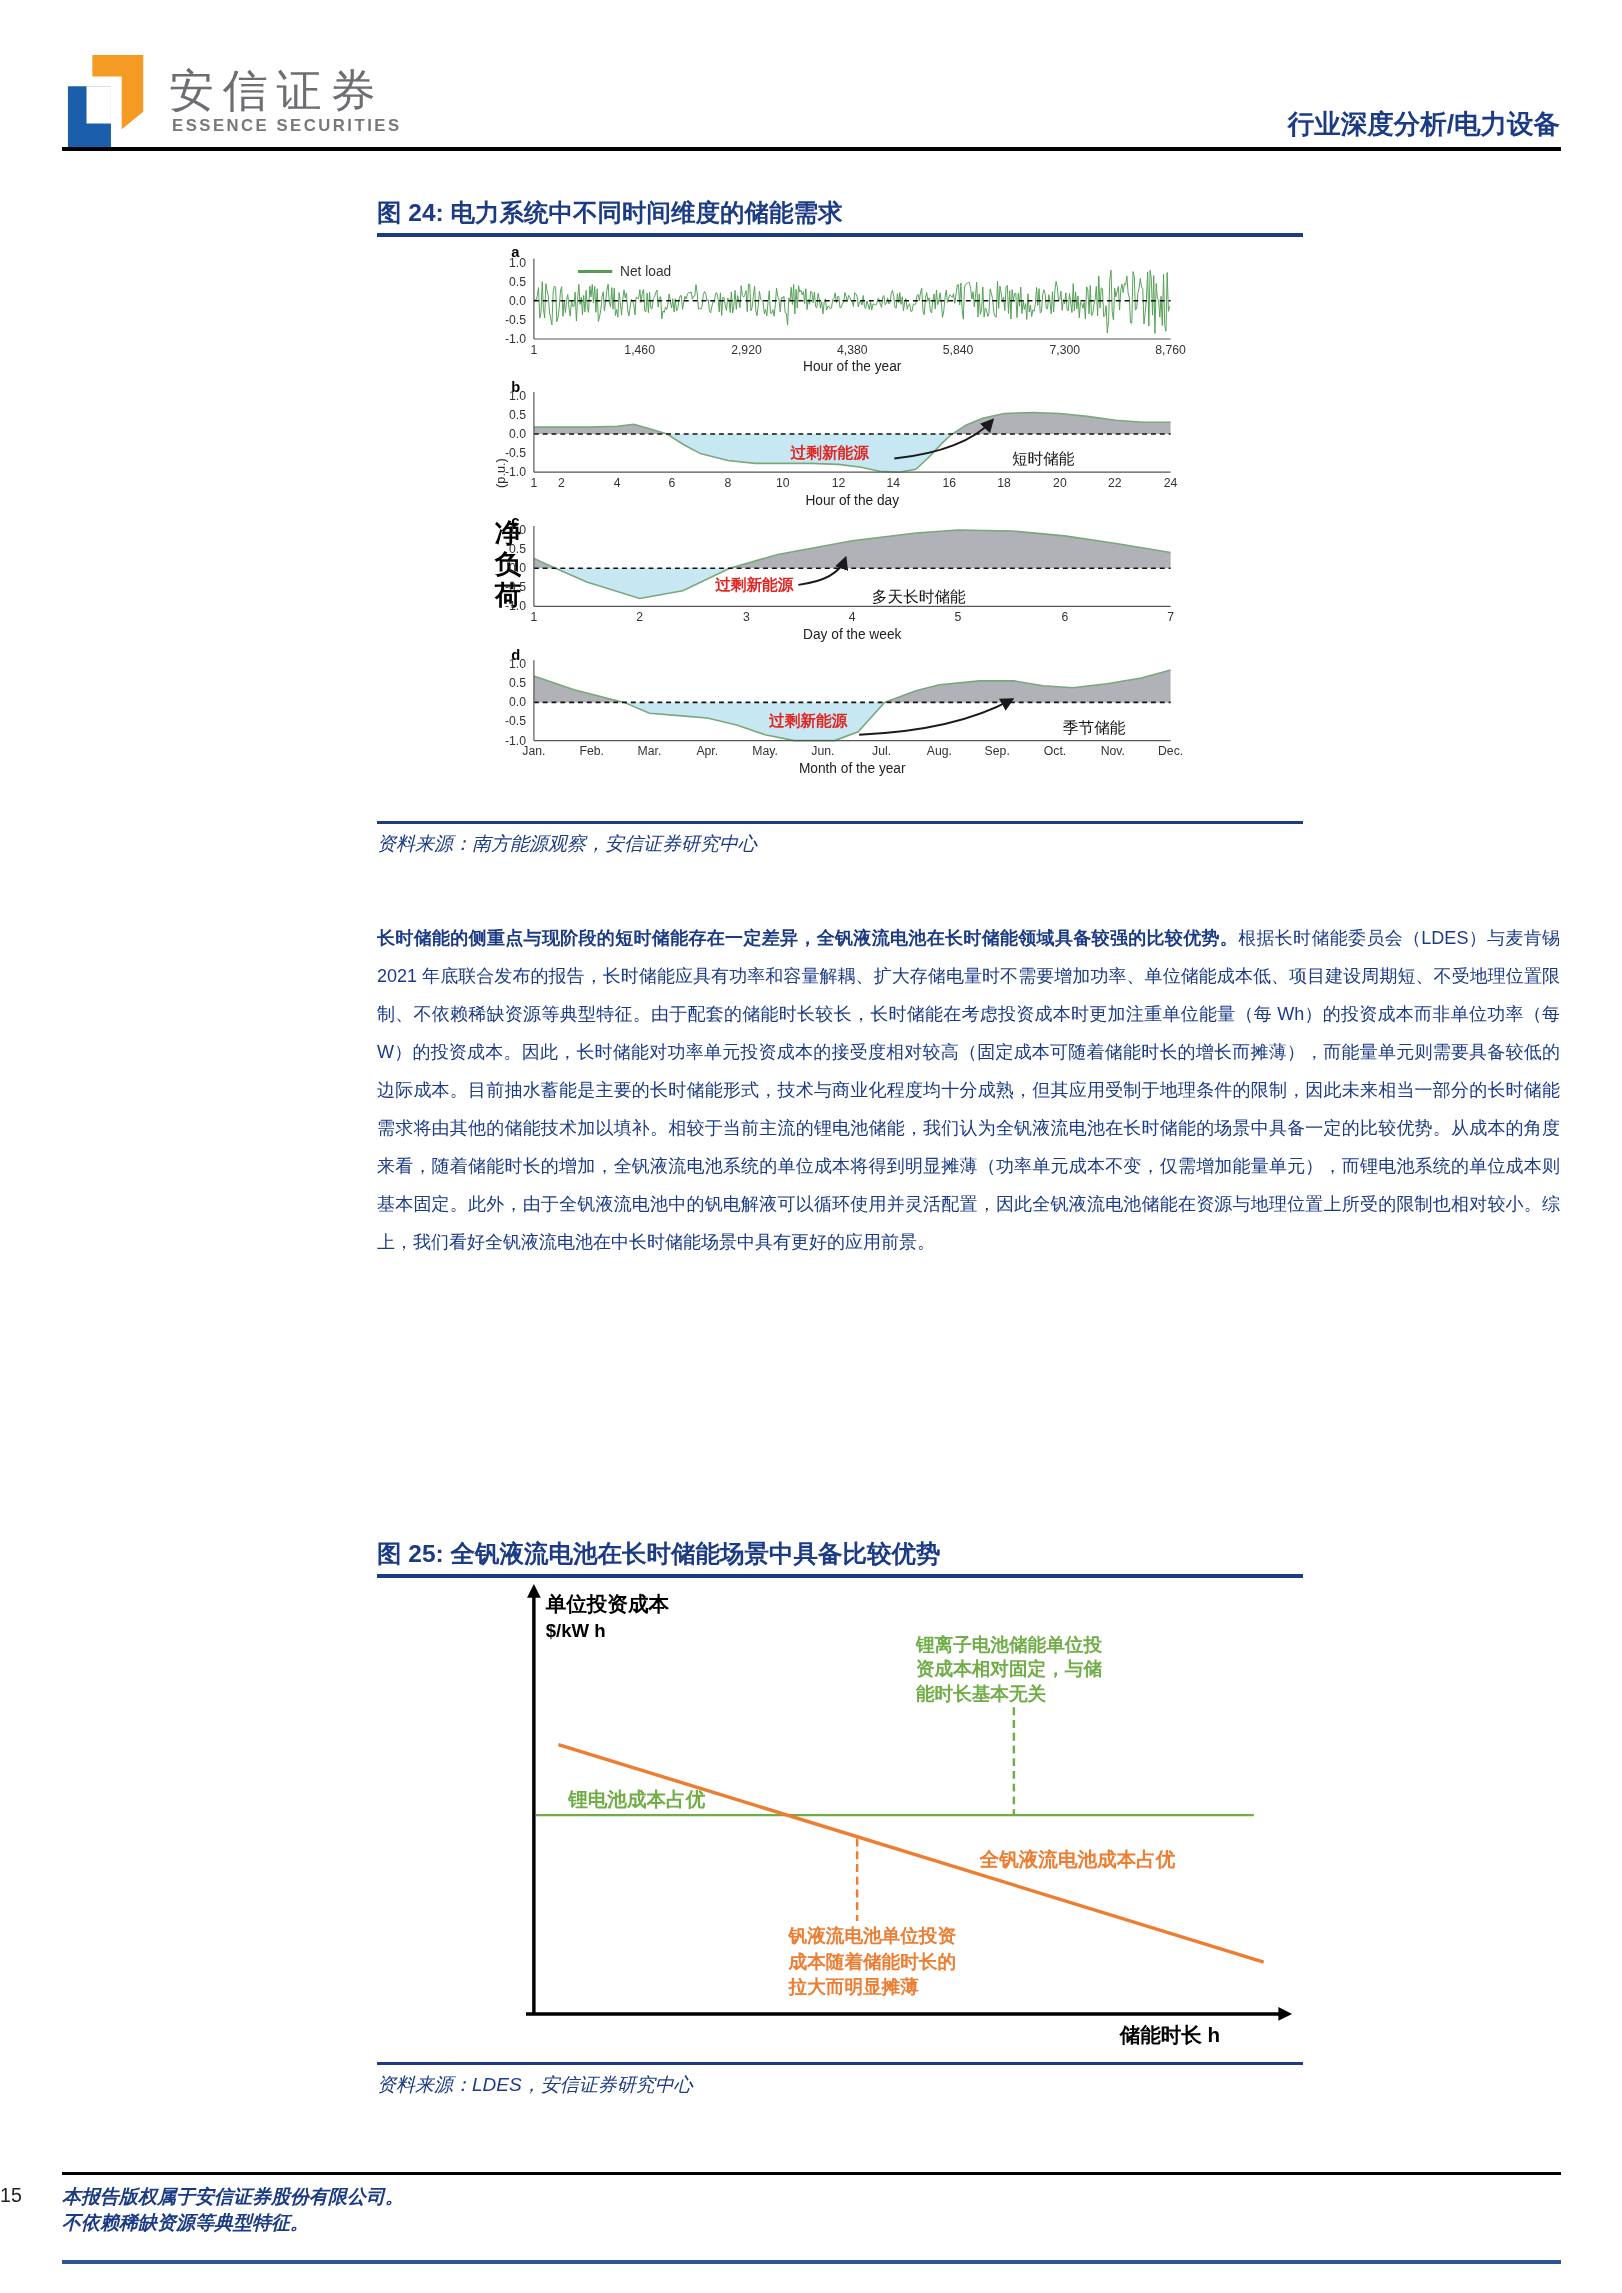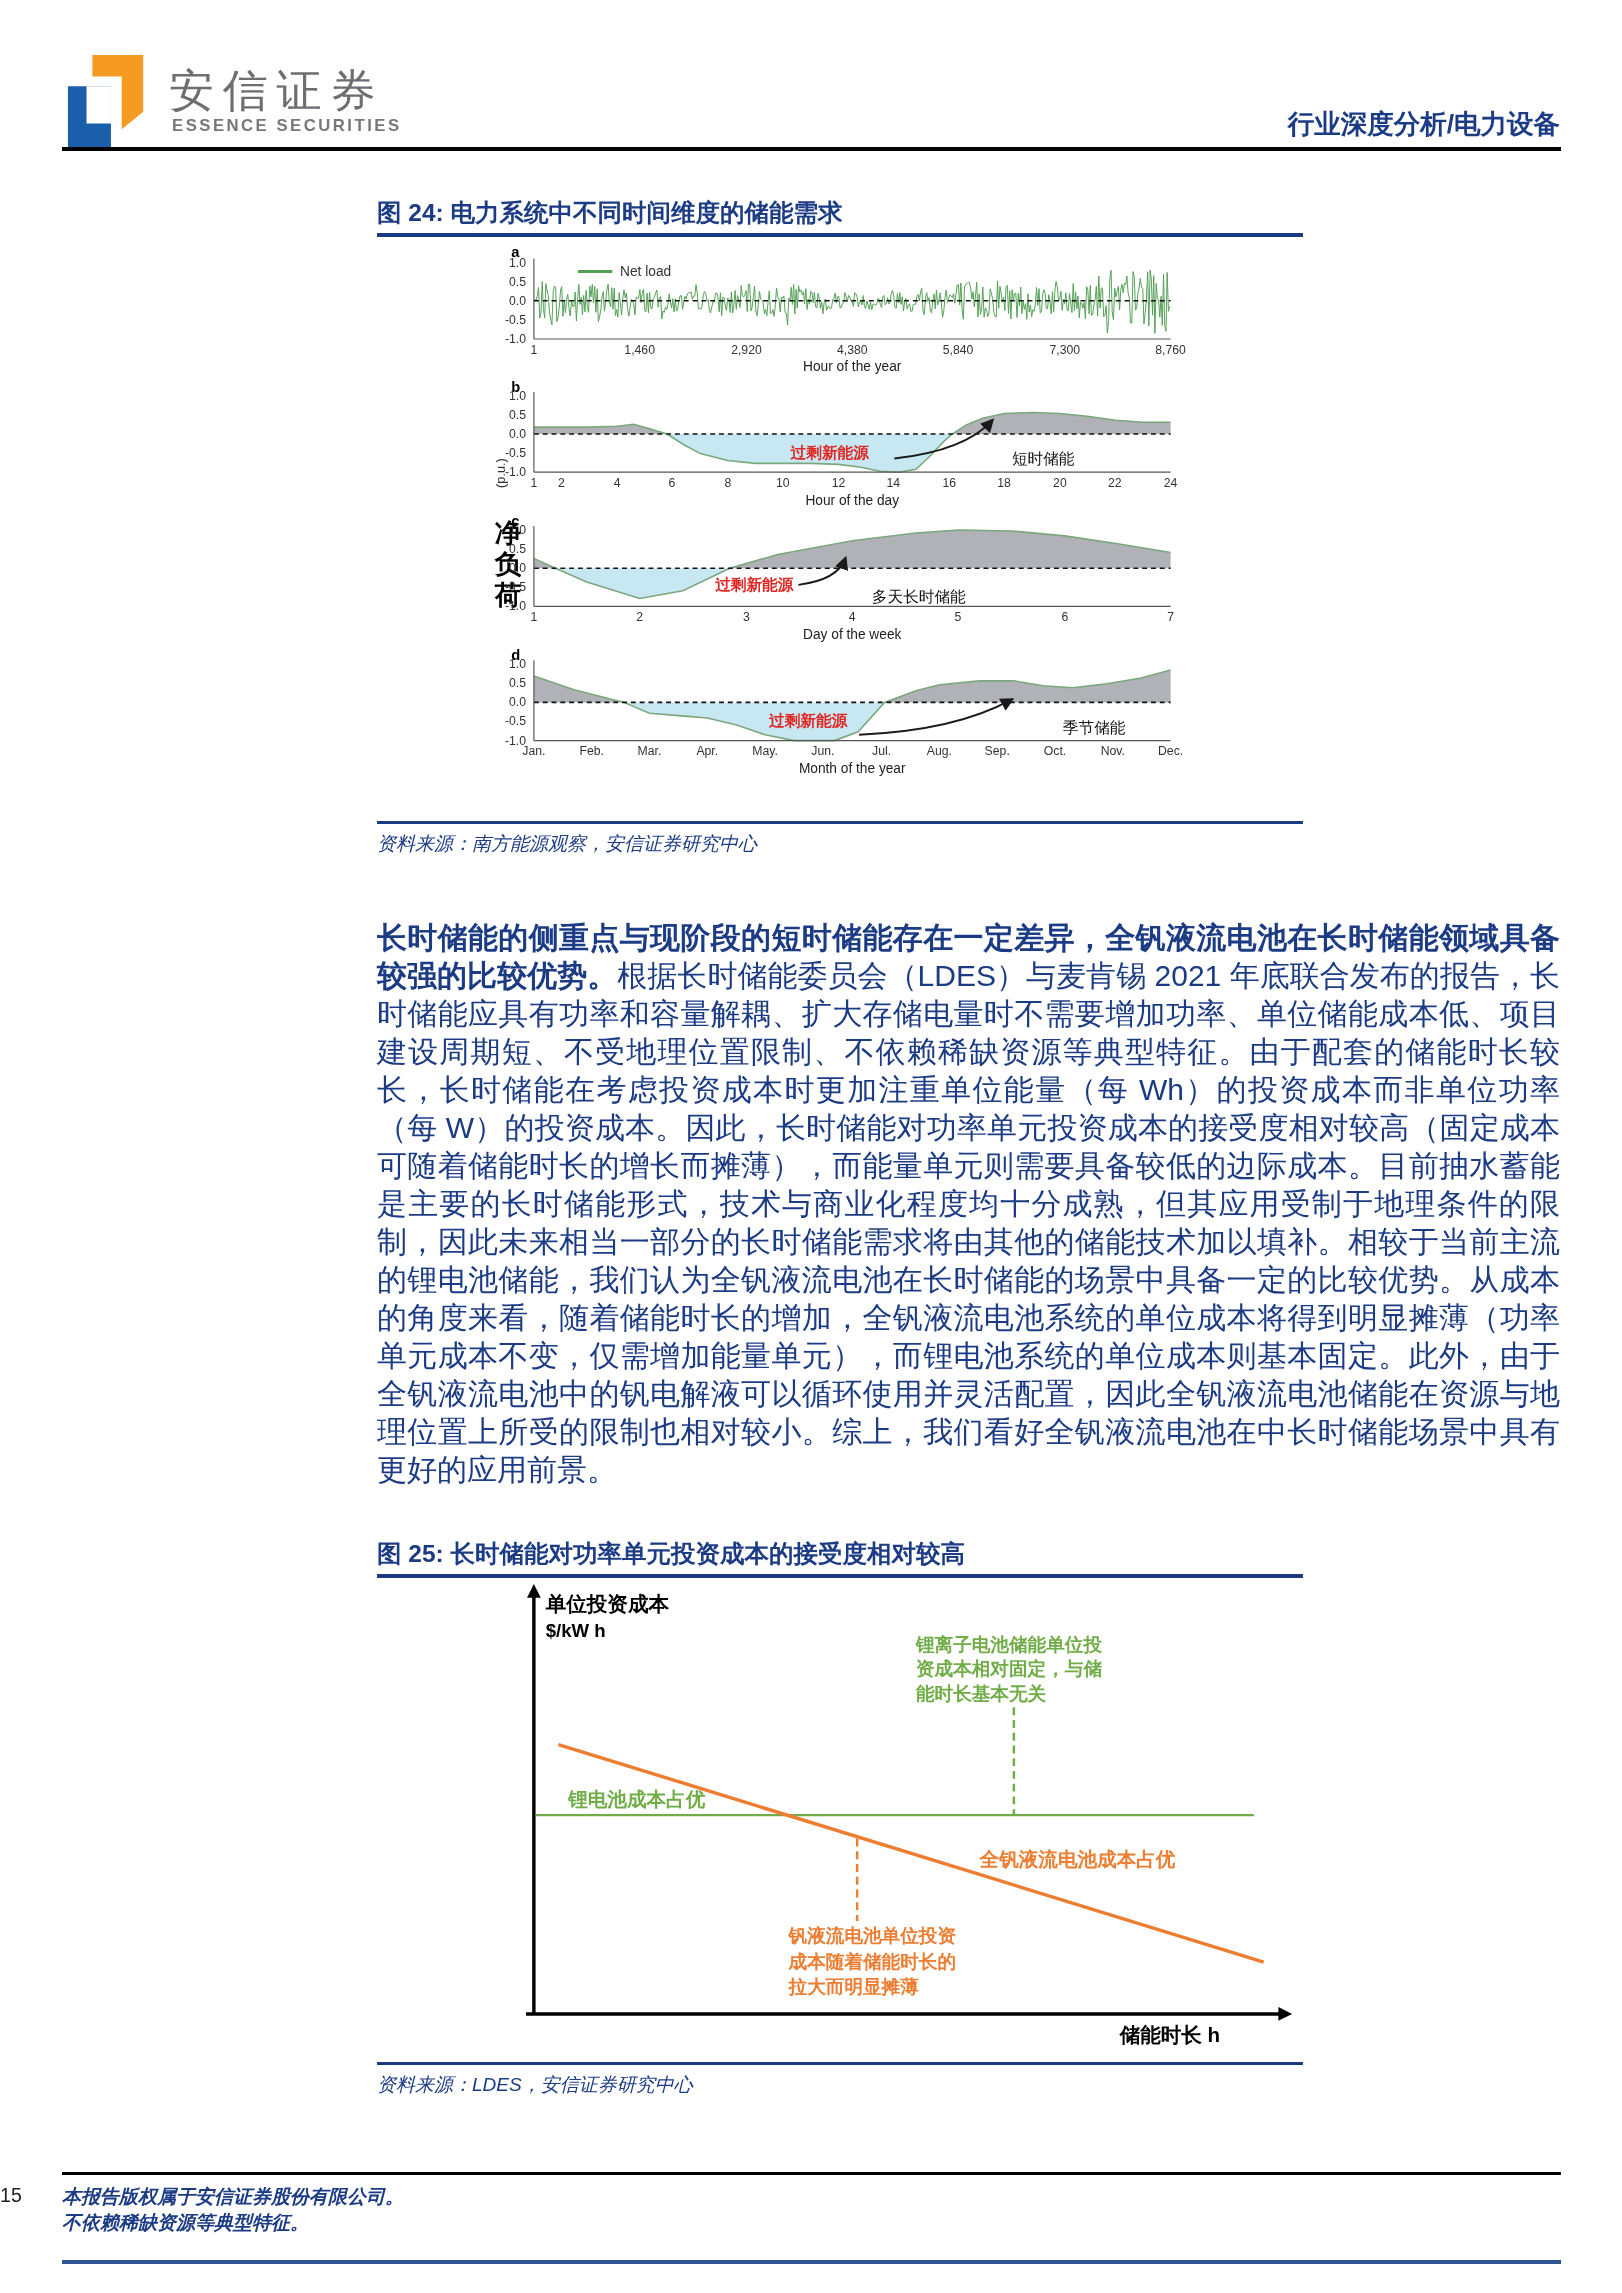--- a/index.html
+++ b/index.html
@@ -10,21 +10,21 @@
   .logo-cn{font-size:45px;letter-spacing:8.8px;color:#6d6d72;font-weight:500;text-align:right;}
   .logo-en{font-size:16.7px;letter-spacing:2.5px;color:#77777c;font-weight:700;}
   .doc-type{font-size:26.5px;font-weight:700;color:#1c3b85;}
   .rule-black{position:absolute;background:#000;}
   .rule-blue{position:absolute;background:#1c3b85;}
   
   .fig-title{font-size:24.5px;font-weight:700;color:#1c3b85;white-space:nowrap;}
   .fig-source{font-size:19px;font-style:italic;color:#1c3b85;white-space:nowrap;}
   
   .body-text{position:absolute;left:377px;top:919px;width:1183px;margin:0;
-             font-size:30px;line-height:38px;text-align:justify;color:#1c3b85;}
+             font-size:18px;line-height:38px;text-align:justify;color:#1c3b85;}
   .body-text b{font-weight:700;}
   
   .foot-text{font-size:19px;font-weight:700;font-style:italic;color:#1c3b85;line-height:26.5px;}
   .page-num{font-size:19.6px;color:#222;}
   svg text{font-family:"Liberation Sans","DejaVu Sans",sans-serif;}
 </style>
 </head>
 <body>
 
 <div class="page">
@@ -160,21 +160,21 @@
     <text x="751" y="523" text-anchor="middle" font-size="12.5" fill="#333">Nov.</text>
     <text x="810" y="523" text-anchor="middle" font-size="12.5" fill="#333">Dec.</text>
     <text x="485" y="541" text-anchor="middle" font-size="14" fill="#222">Month of the year</text>
   </svg>
 
   <div class="rule-blue" style="left:377px;top:821px;width:926px;height:2.9px;"></div>
   <div class="abs fig-source" style="left:377px;top:831px;">资料来源：南方能源观察，安信证券研究中心</div>
 
   <p class="body-text"><b>长时储能的侧重点与现阶段的短时储能存在一定差异，全钒液流电池在长时储能领域具备较强的比较优势。</b><span>根据长时储能委员会（LDES）与麦肯锡 2021 年底联合发布的报告，长时储能应具有功率和容量解耦、扩大存储电量时不需要增加功率、单位储能成本低、项目建设周期短、不受地理位置限制、不依赖稀缺资源等典型特征。由于配套的储能时长较长，长时储能在考虑投资成本时更加注重单位能量（每 Wh）的投资成本而非单位功率（每 W）的投资成本。因此，长时储能对功率单元投资成本的接受度相对较高（固定成本可随着储能时长的增长而摊薄），而能量单元则需要具备较低的边际成本。目前抽水蓄能是主要的长时储能形式，技术与商业化程度均十分成熟，但其应用受制于地理条件的限制，因此未来相当一部分的长时储能需求将由其他的储能技术加以填补。相较于当前主流的锂电池储能，我们认为全钒液流电池在长时储能的场景中具备一定的比较优势。从成本的角度来看，随着储能时长的增加，全钒液流电池系统的单位成本将得到明显摊薄（功率单元成本不变，仅需增加能量单元），而锂电池系统的单位成本则基本固定。此外，由于全钒液流电池中的钒电解液可以循环使用并灵活配置，因此全钒液流电池储能在资源与地理位置上所受的限制也相对较小。综上，我们看好全钒液流电池在中长时储能场景中具有更好的应用前景。</span></p>
 
-  <div class="abs fig-title" style="left:377px;top:1537px;">图 25:  长时储能对功率单元投资成本的接受度相对较高</div>
+  <div class="abs fig-title" style="left:377px;top:1537px;">图 25:  全钒液流电池在长时储能场景中具备比较优势</div>
   <div class="rule-blue" style="left:377px;top:1574px;width:926px;height:3.9px;"></div>
 
   <svg class="abs" style="left:377px;top:1580px;" width="926" height="480" viewBox="0 0 945 490">
 
     <line x1="160" y1="14" x2="160" y2="443" stroke="#000" stroke-width="3.5"></line>
     <polygon points="160,4 153,18 167,18" fill="#000"></polygon>
     <line x1="152" y1="443" x2="924" y2="443" stroke="#000" stroke-width="3.5"></line>
     <polygon points="934,443 920,436 920,450" fill="#000"></polygon>
     <text x="172" y="32" font-size="21" font-weight="bold" fill="#000">单位投资成本</text>
     <text x="172" y="58" font-size="19" font-weight="bold" fill="#000">$/kW h</text>

